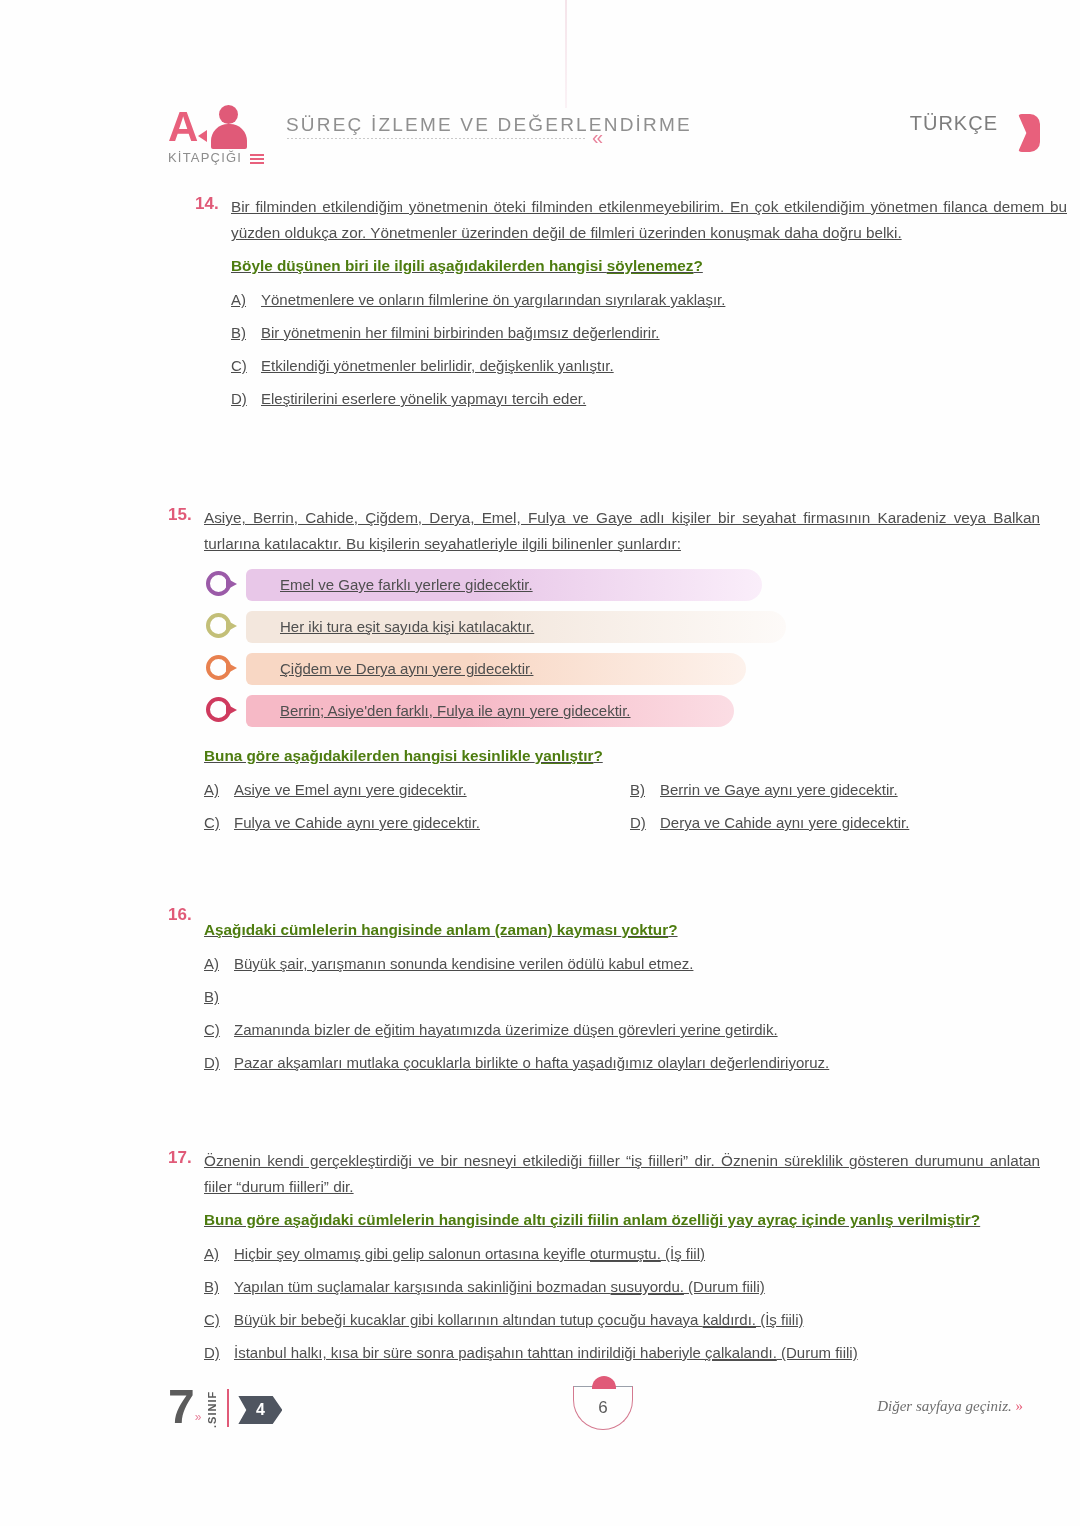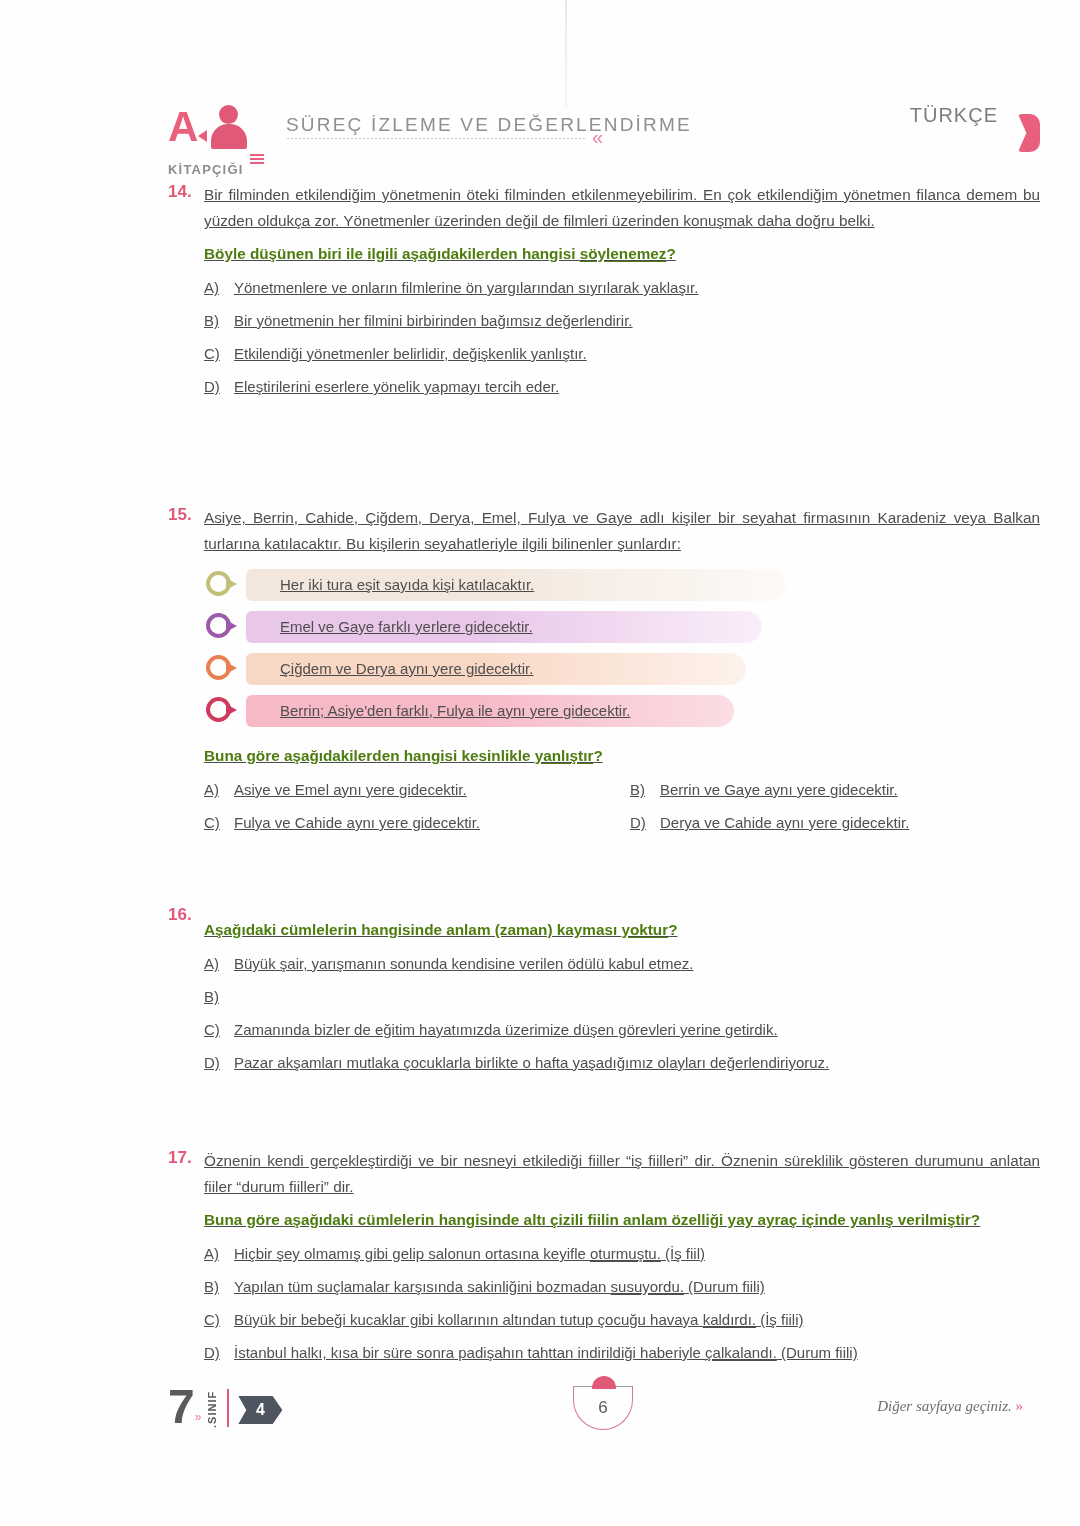--- a/index.html
+++ b/index.html
@@ -89,22 +89,21 @@
     border-radius: 17px 17px 2px 2px;
     background: #e05a78;
   }
   .logo-kitapcigi {
     position: absolute;
     left: 0;
     top: 46px;
     font-size: 13px;
     letter-spacing: 1.2px;
     color: #8d8d8d;
-    font-weight: 700;
-    margin-top: 12px;
+    font-weight: 400;
   }
   .logo-bars {
     position: absolute;
     left: 82px;
     top: 50px;
     width: 14px;
   }
   .logo-bars i {
     display: block;
     height: 2px;
@@ -136,21 +135,21 @@
     left: 424px;
     top: 25px;
     font-size: 20px;
     color: #e8829b;
     line-height: 16px;
   }
 
   .hdr-subject {
     position: absolute;
     right: 42px;
-    top: 0;
+    top: 8px;
     font-size: 20px;
     letter-spacing: 1px;
     color: #7d7d7d;
   }
   .hdr-tab {
     position: absolute;
     right: 0;
     top: 10px;
     width: 22px;
     height: 38px;
@@ -403,21 +402,21 @@
     </div>
 
     <div class="hdr-title">SÜREÇ İZLEME VE DEĞERLENDİRME</div>
     <div class="hdr-dots"></div>
     <div class="hdr-chev">«</div>
 
     <div class="hdr-subject">TÜRKÇE</div>
     <div class="hdr-tab"></div>
   </div>
 
-  <div class="q" style="top:182px;">
+  <div class="q" style="top:194px;margin-left:27px;">
     <div class="qnum">14.</div>
     <div class="qbody">
       <div class="stem">Bir filminden etkilendiğim yönetmenin öteki filminden etkilenmeyebilirim. En çok etkilendiğim yönetmen filanca demem bu yüzden oldukça zor. Yönetmenler üzerinden değil de filmleri üzerinden konuşmak daha doğru belki.</div>
       <div class="prompt"><span>Böyle düşünen biri ile ilgili aşağıdakilerden hangisi </span><u>söylenemez</u><span>?</span></div>
       <div class="opts">
         <div class="opt">
           <span class="lab">A)</span>
           <span class="txt">Yönetmenlere ve onların filmlerine ön yargılarından sıyrılarak yaklaşır.</span>
         </div>
         <div class="opt">
@@ -435,37 +434,37 @@
       </div>
     </div>
   </div>
 
   <div class="q" style="top:505px;">
     <div class="qnum">15.</div>
     <div class="qbody">
       <div class="stem">Asiye, Berrin, Cahide, Çiğdem, Derya, Emel, Fulya ve Gaye adlı kişiler bir seyahat firmasının Karadeniz veya Balkan turlarına katılacaktır. Bu kişilerin seyahatleriyle ilgili bilinenler şunlardır:</div>
 
       <div class="bullets">
+        <div class="bullet">
+          <div class="banner" id="b2" style="width: 516px; background: linear-gradient(to right, rgb(232, 199, 232) 0%, rgb(232, 199, 232) 45%, rgb(250, 238, 250) 100%);"></div>
+          <div class="marker" id="m2" style="color: rgb(155, 91, 168);">
+              <div class="ring"></div>
+              <div class="tail"></div>
+            </div>
+          <div class="btext">Emel ve Gaye farklı yerlere gidecektir.</div>
+        </div>
         <div class="bullet">
           <div class="banner" id="b1" style="width: 540px; background: linear-gradient(to right, rgb(243, 231, 221) 0%, rgb(243, 231, 221) 45%, rgb(253, 250, 248) 100%);"></div>
           <div class="marker" id="m1" style="color: rgb(195, 191, 120);">
               <div class="ring"></div>
               <div class="tail"></div>
             </div>
           <div class="btext">Her iki tura eşit sayıda kişi katılacaktır.</div>
         </div>
         <div class="bullet">
-          <div class="banner" id="b2" style="width: 516px; background: linear-gradient(to right, rgb(232, 199, 232) 0%, rgb(232, 199, 232) 45%, rgb(250, 238, 250) 100%);"></div>
-          <div class="marker" id="m2" style="color: rgb(155, 91, 168);">
-              <div class="ring"></div>
-              <div class="tail"></div>
-            </div>
-          <div class="btext">Emel ve Gaye farklı yerlere gidecektir.</div>
-        </div>
-        <div class="bullet">
           <div class="banner" id="b3" style="width: 500px; background: linear-gradient(to right, rgb(248, 215, 196) 0%, rgb(248, 215, 196) 45%, rgb(253, 242, 236) 100%);"></div>
           <div class="marker" id="m3" style="color: rgb(232, 129, 79);">
               <div class="ring"></div>
               <div class="tail"></div>
             </div>
           <div class="btext">Çiğdem ve Derya aynı yere gidecektir.</div>
         </div>
         <div class="bullet">
           <div class="banner" id="b4" style="width: 488px; background: linear-gradient(to right, rgb(246, 185, 198) 0%, rgb(246, 185, 198) 45%, rgb(251, 221, 228) 100%);"></div>
           <div class="marker" id="m4" style="color: rgb(207, 58, 94);">

